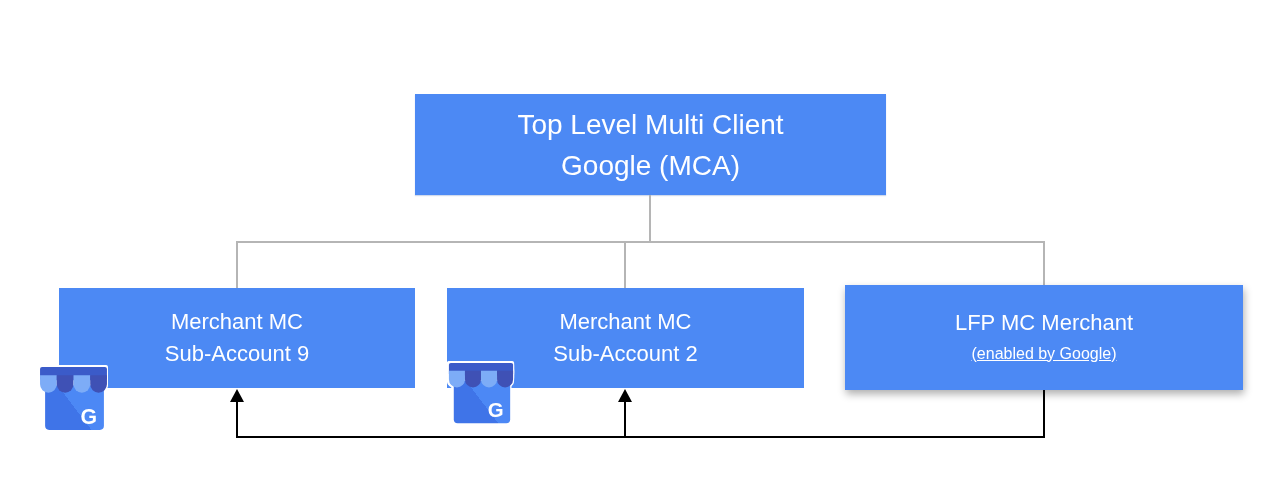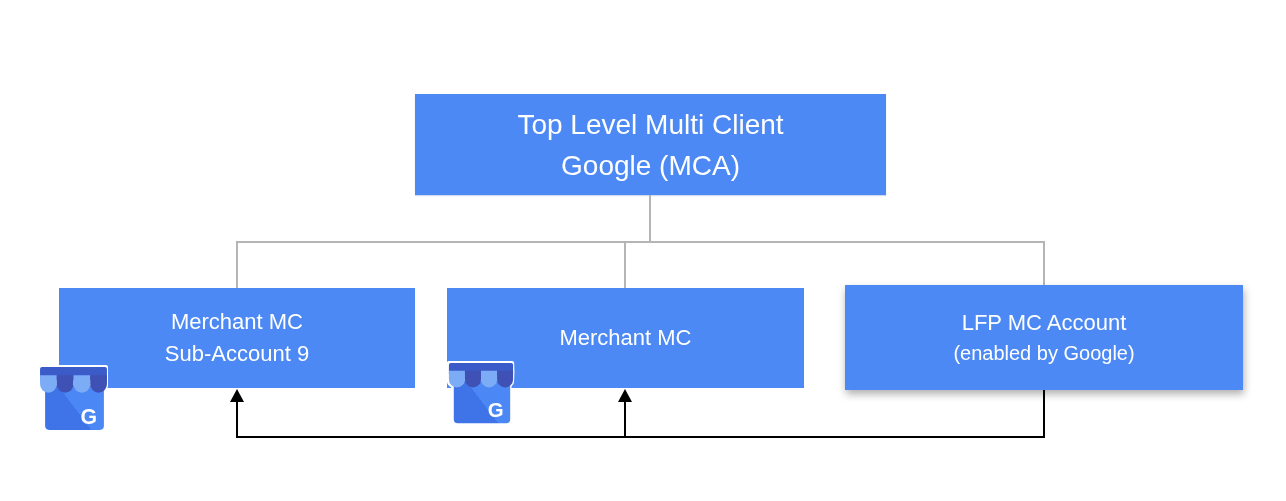--- a/index.html
+++ b/index.html
@@ -12,21 +12,21 @@
   .node{
     position:absolute;display:flex;flex-direction:column;
     align-items:center;justify-content:center;text-align:center;
     color:var(--node-text,#ffffff);
     background:var(--node-fill,#4c89f4);
   }
   #node-mca{left:415px;top:94px;width:471px;height:101px;font-size:28px;line-height:41px;box-shadow:0 1px 1px rgba(120,150,200,0.35);}
   #node-sub1{left:59px;top:288px;width:356px;height:100px;font-size:22px;line-height:32px;}
   #node-sub2{left:447px;top:288px;width:357px;height:100px;font-size:22px;line-height:32px;}
   #node-lfp{left:845px;top:285px;width:398px;height:105px;font-size:22px;line-height:31px;box-shadow:1px 4px 8px rgba(0,0,0,0.32);}
-  #node-lfp .l2{font-size:20px;}
+  #node-lfp .l2{font-size:16px;text-decoration:underline;}
   .gray-line{position:absolute;background:var(--tree-connector,#b5b5b5);}
   .black-line{position:absolute;background:var(--flow-arrow,#000000);}
   #conn-mca-down{left:649px;top:195px;width:2px;height:47px;}
   #conn-rail{left:236px;top:241px;width:809px;height:2px;}
   #conn-drop-sub1{left:236px;top:242px;width:2px;height:46px;}
   #conn-drop-sub2{left:624px;top:242px;width:2px;height:46px;}
   #conn-drop-lfp{left:1043px;top:242px;width:2px;height:43px;}
   #flow-lfp-down{left:1043px;top:390px;width:2px;height:48px;}
   #flow-horizontal{left:236px;top:436px;width:809px;height:2px;}
   #flow-up-sub1{left:236px;top:401px;width:2px;height:35px;}
@@ -65,23 +65,24 @@
   <div class="gray-line" id="conn-drop-sub1"></div>
   <div class="gray-line" id="conn-drop-sub2"></div>
   <div class="gray-line" id="conn-drop-lfp"></div>
 
   <div class="node" id="node-sub1">
     <span class="l1">Merchant MC</span>
     <span class="l2">Sub-Account 9</span>
   </div>
   <div class="node" id="node-sub2">
     <span class="l1">Merchant MC</span>
+    <span class="l2">Sub-Account 2</span>
   </div>
   <div class="node" id="node-lfp">
-    <span class="l1">LFP MC Account</span>
+    <span class="l1">LFP MC Merchant</span>
     <span class="l2">(enabled by Google)</span>
   </div>
 
   <div class="black-line" id="flow-lfp-down"></div>
   <div class="black-line" id="flow-horizontal"></div>
   <div class="black-line" id="flow-up-sub1"></div>
   <div class="black-line" id="flow-up-sub2"></div>
   <div class="arrowhead" id="arrowhead-sub1"></div>
   <div class="arrowhead" id="arrowhead-sub2"></div>
 

